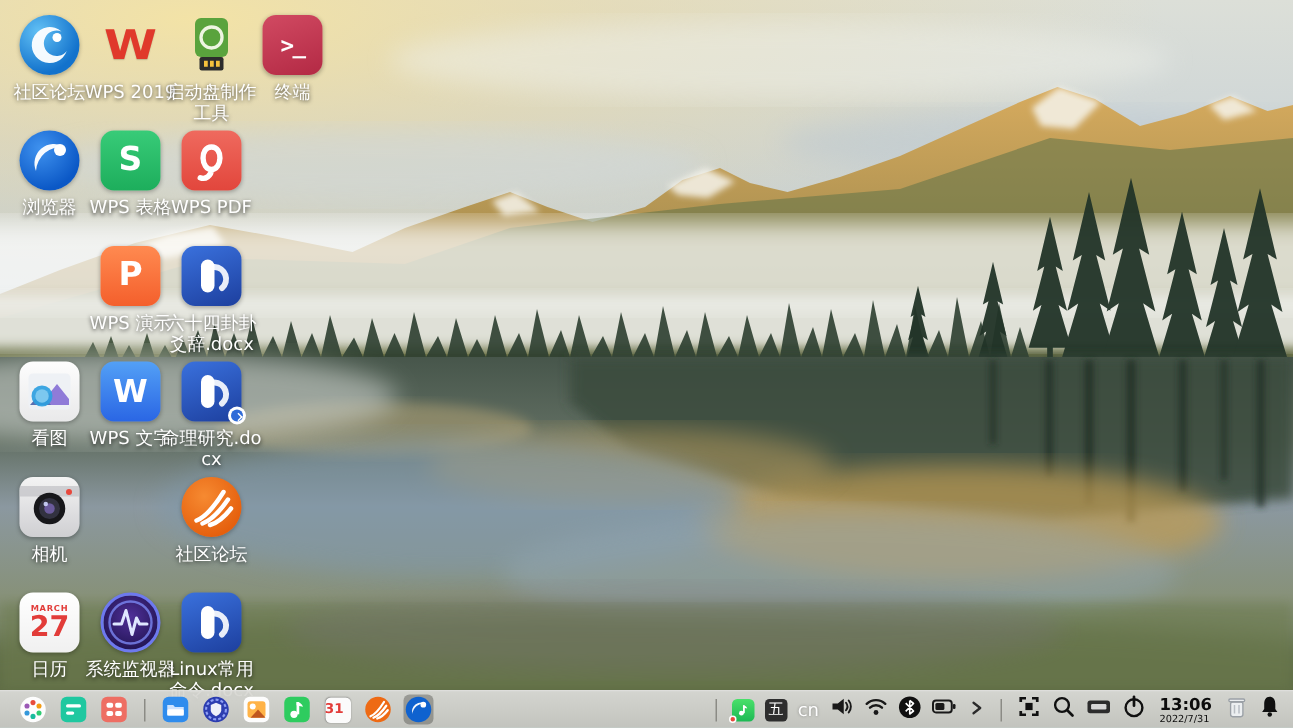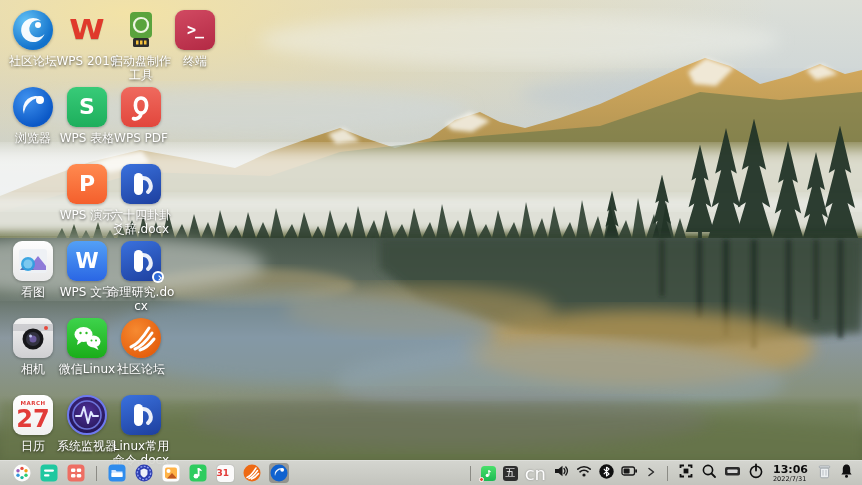--- a/index.html
+++ b/index.html
@@ -21,21 +21,21 @@
          color:#fff; text-shadow:0 1px 3px rgba(0,0,0,.75); word-break:break-all; }
   .glyph { color:#fff; font-weight:bold; font-size:20px; line-height:1; }
   .glyph.red-w { color:#e0392b; font-size:32px; font-weight:800; transform:scaleY(.85); text-shadow:0 1px 1px rgba(0,0,0,.2); }
   .glyph.term { font-family:"DejaVu Sans Mono", monospace; font-size:15px; font-weight:bold; letter-spacing:-1px; }
   .badge { position:absolute; right:-3px; bottom:-2px; width:12px; height:12px; border-radius:50%;
            background:#fff; display:flex; align-items:center; justify-content:center; }
   .badge i { width:8px; height:8px; border-radius:50%; background:#2f6bd8; display:block; position:relative; }
   .badge i::after{ content:""; position:absolute; left:2.5px; top:2.5px; width:3px; height:3px;
            border-top:1.2px solid #fff; border-right:1.2px solid #fff; transform:rotate(45deg); }
   .cal-month { font-size:5.5px; font-weight:bold; color:#e23c39; letter-spacing:.5px; line-height:1; margin-top:3px;}
-  .cal-day { font-size:24px; font-weight:bold; color:#e23c39; line-height:1.05; }
+  .cal-day { font-size:19px; font-weight:bold; color:#e23c39; line-height:1.05; }
 
   
   .bg-forum { background:radial-gradient(circle at 32% 28%, #62c1f5, #1272cc 70%); }
   .bg-usb { background:transparent; box-shadow:none; }
   .bg-terminal { background:linear-gradient(160deg,#d14a62,#b32944); }
   .bg-browser { background:radial-gradient(circle at 35% 30%, #3f92ef, #0b58c6 72%); }
   .bg-sheet { background:linear-gradient(180deg,#38cb78,#1dae5c); }
   .bg-pdf { background:linear-gradient(180deg,#ef6a5e,#e2463c); }
   .bg-movie { background:#14181d; border:2px solid #35d8c8; }
   .bg-present { background:linear-gradient(180deg,#ff8a50,#f45f2c); }
@@ -52,21 +52,21 @@
   #taskbar { position:absolute; left:0; bottom:0; width:862px; height:25px;
     background:linear-gradient(180deg, rgba(216,216,211,.93), rgba(198,198,192,.93));
     border-top:1px solid rgba(255,255,255,.45);
     display:flex; align-items:center; padding:0 8px 0 12px; }
   .dock { display:flex; align-items:center; gap:7px; }
   .dock-item { width:20px; height:20px; display:flex; align-items:center; justify-content:center; border-radius:4px; }
   .dock-item.active { background:rgba(62,62,58,.38); }
   .tb-div { width:1px; height:15px; background:#8b8b85; margin:0 3px; }
   .spacer { flex:1; }
   .tray { display:flex; align-items:center; gap:7px; }
-  .tray-txt { font-size:18px; color:#fefefe; text-shadow:0 0 2px rgba(0,0,0,.35); }
+  .tray-txt { font-size:12px; color:#fefefe; text-shadow:0 0 2px rgba(0,0,0,.35); }
   .wubi { width:15px; height:15px; background:#2e2e2e; border-radius:3px; color:#fff;
           font-size:10px; display:flex; align-items:center; justify-content:center; }
   .clock { text-align:left; line-height:1; color:#0c0c0c; margin:0 2px; }
   .clock .t { font-size:11px; font-weight:bold; }
   .clock .d { font-size:6.5px; margin-top:1px; }
   .mini-cal { width:17px; height:17px; background:#fbfbfb; border-radius:3.5px; display:flex;
               flex-direction:column; align-items:flex-start; justify-content:center; box-shadow:0 0 1px rgba(0,0,0,.4); }
   .mini-cal .d31 { color:#e23c39; font-size:9px; font-weight:bold; line-height:1; }
   .mini-music { position:relative; width:15px; height:15px; border-radius:3.5px;
                 background:linear-gradient(180deg,#49e06a,#1db954); display:flex; align-items:center; justify-content:center; }
@@ -252,35 +252,20 @@
       <div class="lbl">WPS 演示</div>
     </div>
 
     <div class="dicon" style="grid-area:4/2">
       <div class="ic bg-writer">
         <span class="glyph" style="font-size:21px">W</span>
       </div>
       <div class="lbl">WPS 文字</div>
     </div>
 
-    <div class="dicon" style="grid-area:5/2">
-      <div class="ic bg-wechat">
-        <svg width="36" height="36" viewBox="0 0 36 36">
-            <ellipse cx="14.5" cy="14.5" rx="9" ry="7.5" fill="#fff"></ellipse>
-            <polygon points="9,20 8,25 13,21.5" fill="#fff"></polygon>
-            <circle cx="11.5" cy="13" r="1.2" fill="#2dbc26"></circle>
-            <circle cx="17.5" cy="13" r="1.2" fill="#2dbc26"></circle>
-            <ellipse cx="24.5" cy="21.5" rx="7" ry="6" fill="#fff"></ellipse>
-            <polygon points="28,26.5 29.5,30 24.5,27.2" fill="#fff"></polygon>
-            <circle cx="22.5" cy="20.5" r="1" fill="#2dbc26"></circle>
-            <circle cx="27" cy="20.5" r="1" fill="#2dbc26"></circle>
-          </svg>
-      </div>
-      <div class="lbl">微信Linux</div>
-    </div>
 
     <div class="dicon" style="grid-area:6/2">
       <div class="ic round bg-sysmon">
         <svg width="36" height="36" viewBox="0 0 36 36">
             <circle cx="18" cy="18" r="14" fill="none" stroke="#7b87f2" stroke-width="1.6" opacity=".8"></circle>
             <path d="M7,19 L12,19 L15,10 L19,26 L22,15 L24,19 L29,19" stroke="#dfe7ff" stroke-width="2" fill="none" stroke-linejoin="round" stroke-linecap="round"></path>
           </svg>
       </div>
       <div class="lbl">系统监视器</div>
     </div>

